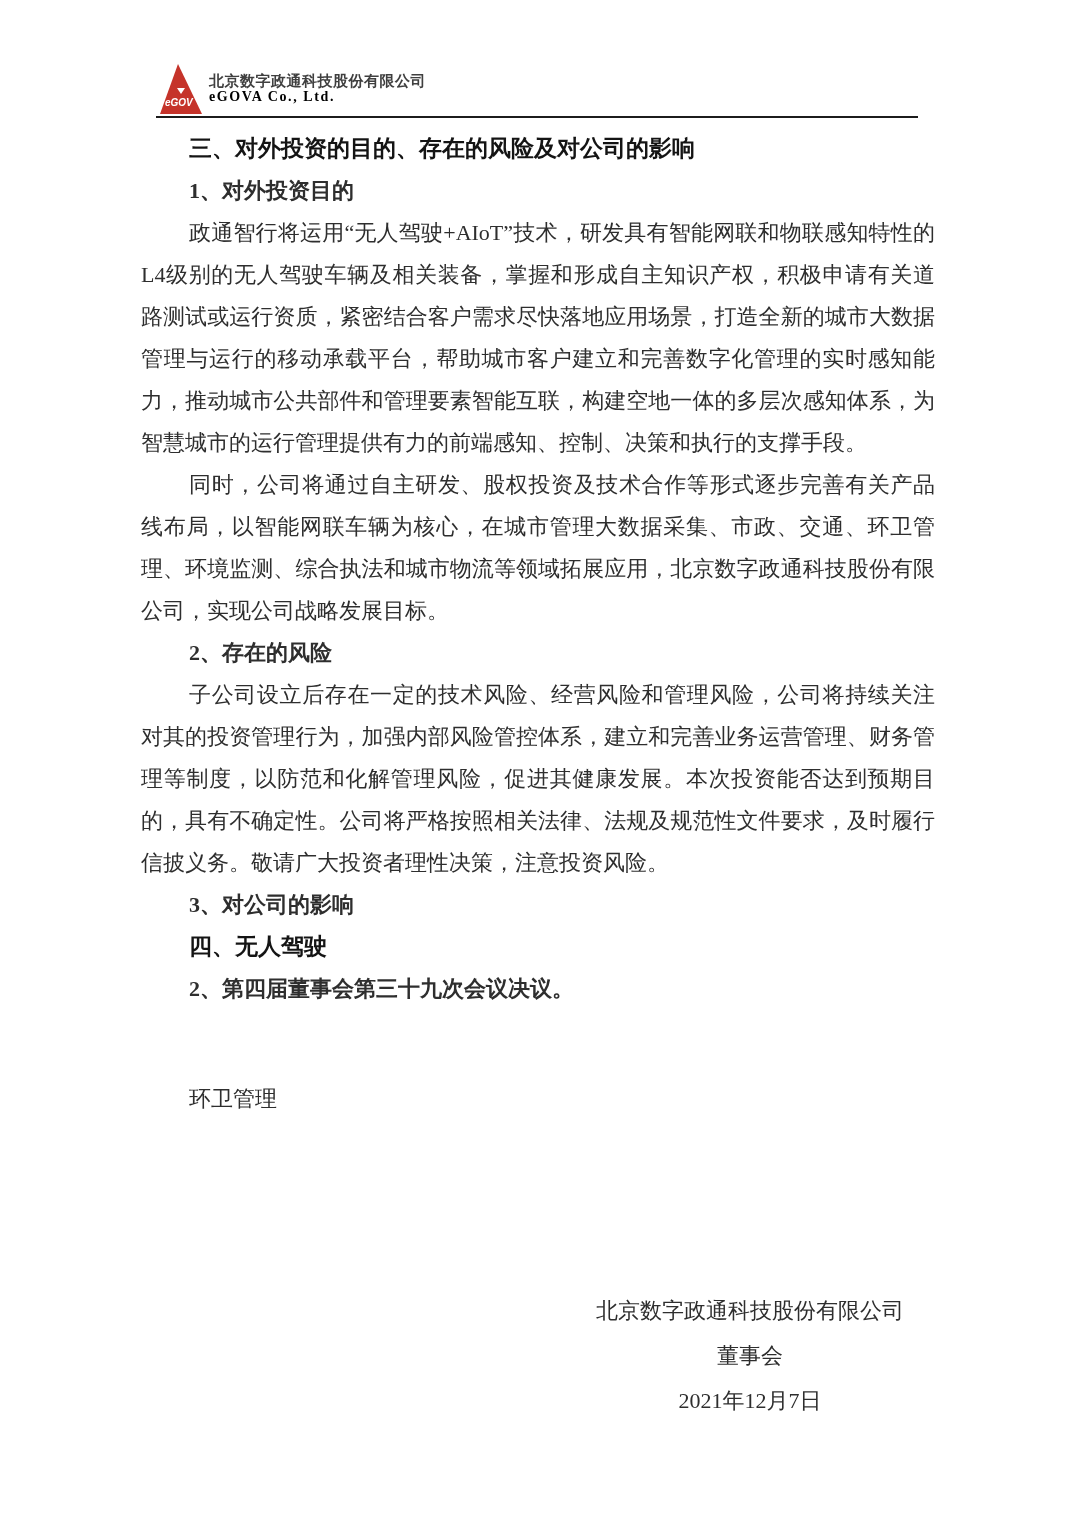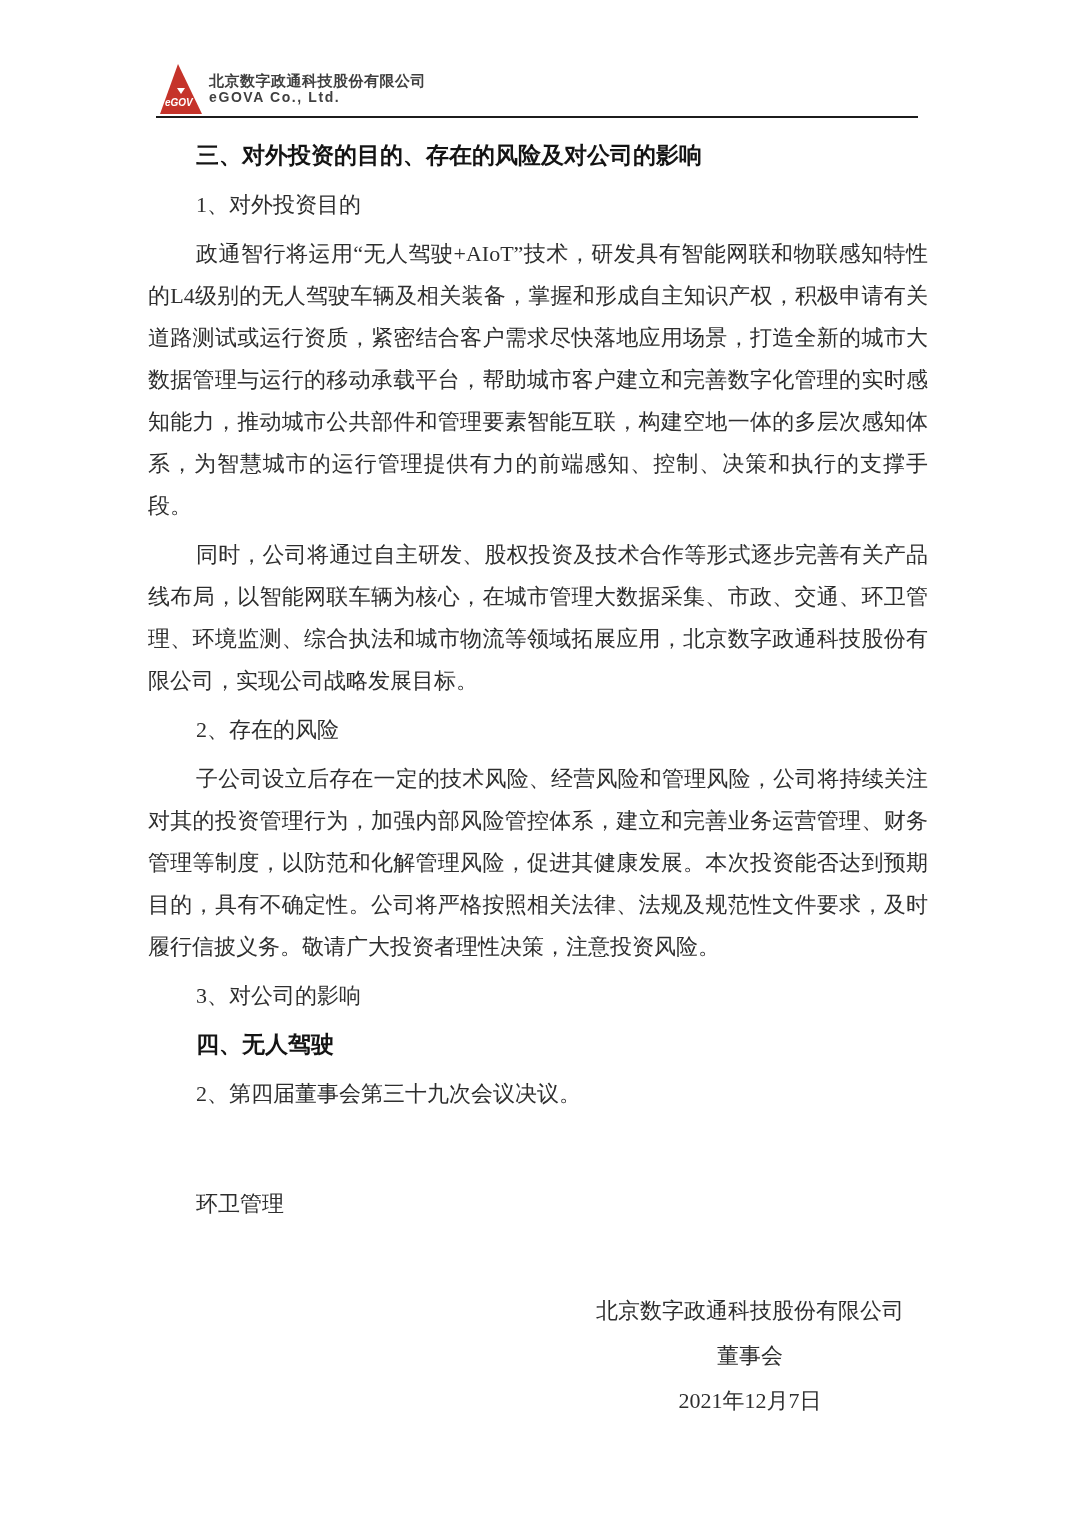--- a/index.html
+++ b/index.html
@@ -21,25 +21,25 @@
   .company-cn {
     font-family: "Liberation Sans", "DejaVu Sans", sans-serif;
     font-weight: bold;
     font-size: 15px;
     line-height: 17px;
     color: #3f3f3f;
     letter-spacing: 0.5px;
     white-space: nowrap;
   }
   .company-en {
-    font-family: Liberation Sans, sans-serif;
+    font-family: Liberation Serif, serif;
     font-weight: bold;
     font-size: 14px;
     line-height: 16px;
-    color: #404040;
+    color: #000000;
     letter-spacing: 1.6px;
     white-space: nowrap;
   }
   .header-rule {
     position: absolute;
     left: 156px;
     top: 116px;
     width: 762px;
     height: 2px;
     background: #1c1c1c;
@@ -47,30 +47,30 @@
 
   
   .content {
     position: absolute;
     left: 141px;
     top: 128px;
     width: 794px;
     font-size: 22px;
     line-height: 42px;
   }
-  .content p, .content h2, .content h3 { margin: 7px; padding: 0; }
+  .content p, .content h2, .content h3 { margin: 0; padding: 0; }
   .doc-heading {
     font-size: 23px;
     font-weight: bold;
     color: #141414;
     text-indent: 48px;
     line-height: 42px;
   }
   .doc-sub {
-    font-weight: normal;
+    font-weight: bold;
     font-size: 22px;
     text-indent: 48px;
     line-height: 42px;
   }
   .doc-para {
     text-indent: 48px;
     text-align: justify;
     line-height: 42px;
   }
   .closing { text-indent: 48px; margin-top: 68px !important; }

